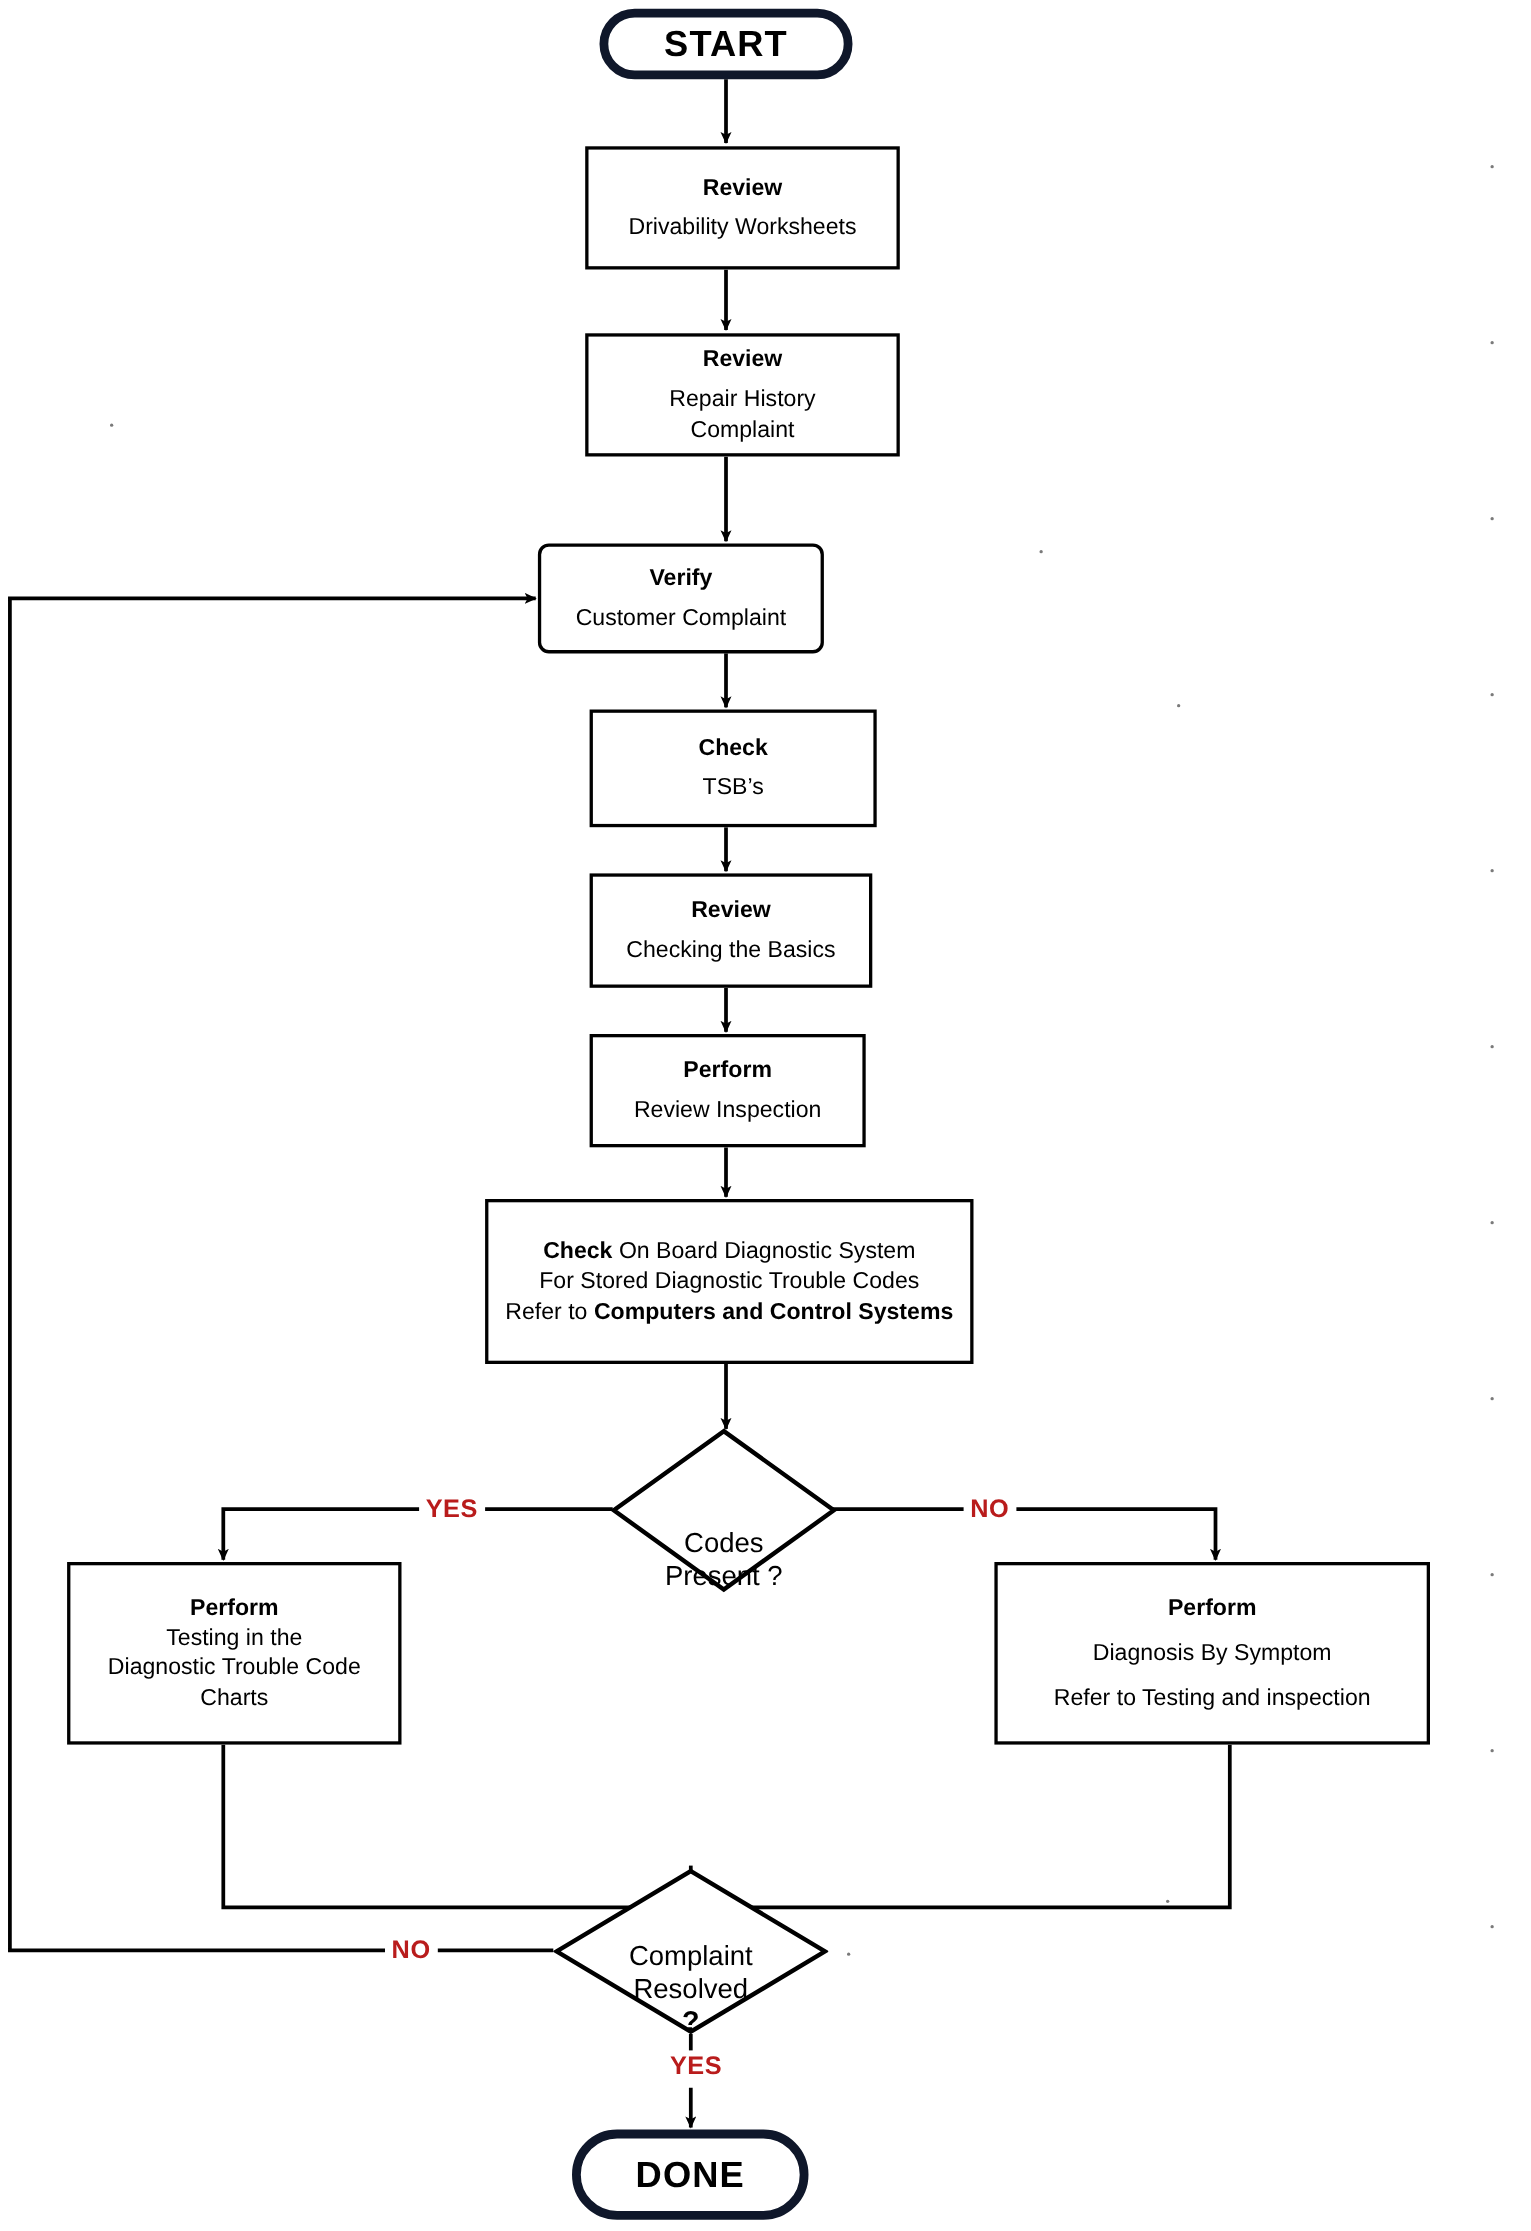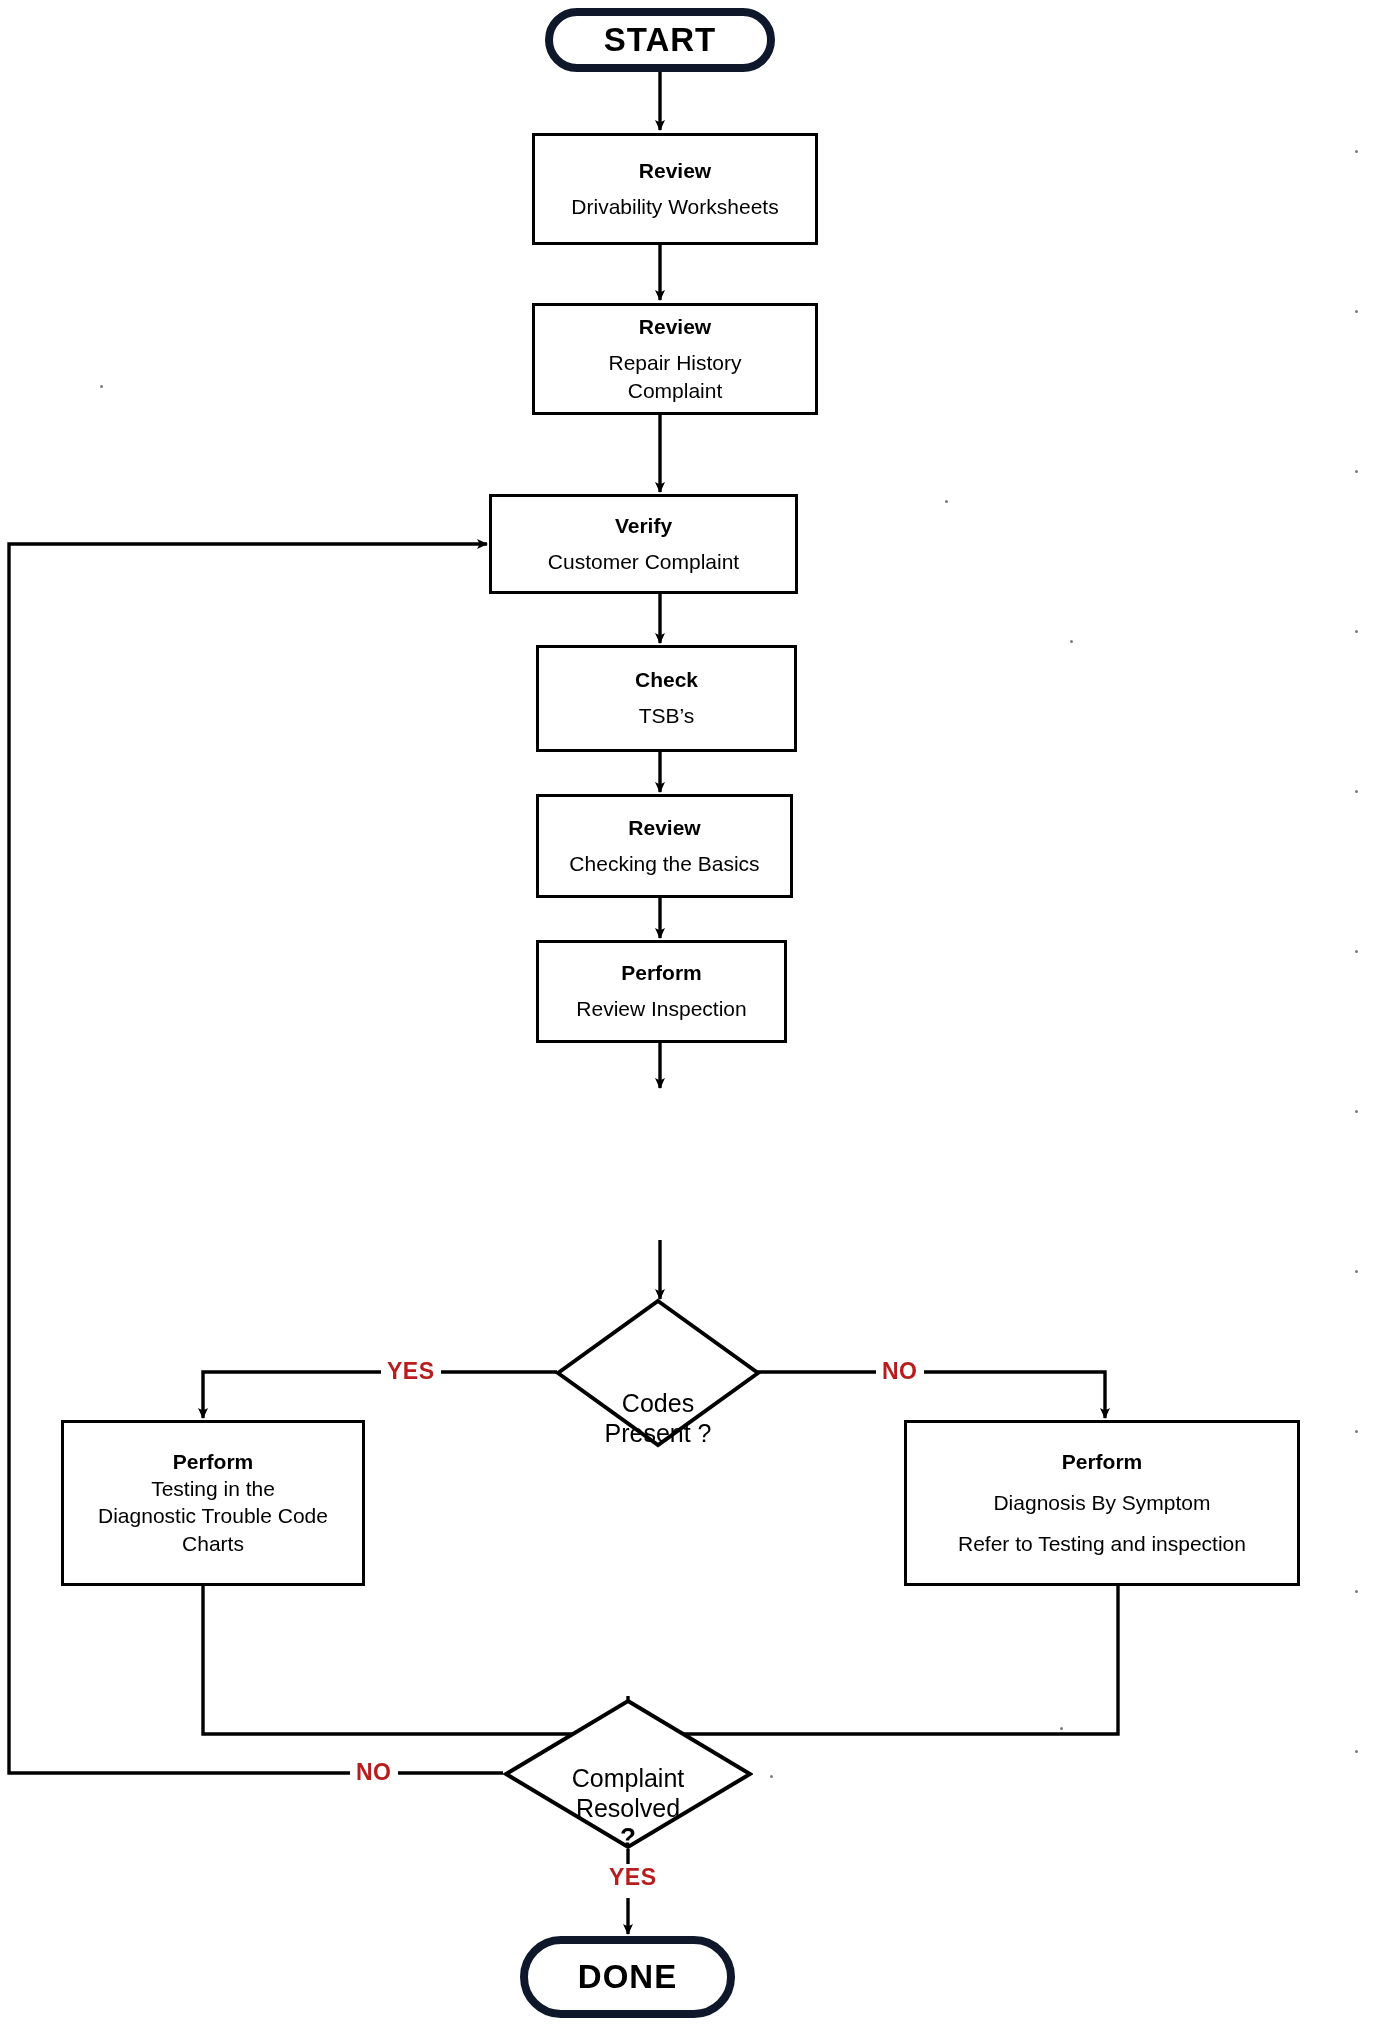--- a/index.html
+++ b/index.html
@@ -171,21 +171,21 @@
     <span class="line-norm">Drivability Worksheets</span>
   </div>
 
   <div class="node proc" style="left:532px; top:303px; width:286px; height:112px;">
     <span class="line-bold">Review</span>
     <span class="gap-sm"></span>
     <span class="line-norm">Repair History</span>
     <span class="line-norm">Complaint</span>
   </div>
 
-  <div class="node proc" style="left:489px; top:494px; width:309px; height:100px;">
+  <div class="node proc" style="left:489px; top:494px; width:260px; height:100px;border-radius:10px;">
     <span class="line-bold">Verify</span>
     <span class="gap-sm"></span>
     <span class="line-norm">Customer Complaint</span>
   </div>
 
   <div class="node proc" style="left:536px; top:645px; width:261px; height:107px;">
     <span class="line-bold">Check</span>
     <span class="gap-sm"></span>
     <span class="line-norm">TSB’s</span>
   </div>
@@ -195,20 +195,29 @@
     <span class="gap-sm"></span>
     <span class="line-norm">Checking the Basics</span>
   </div>
 
   <div class="node proc" style="left:536px; top:940px; width:251px; height:103px;">
     <span class="line-bold">Perform</span>
     <span class="gap-sm"></span>
     <span class="line-norm">Review Inspection</span>
   </div>
 
+  <div class="node proc" style="left:441px; top:1090px; width:444px; height:150px;">
+    <div class="line-norm">
+      <b>Check</b><span> On Board Diagnostic System</span>
+    </div>
+    <div class="line-norm">For Stored Diagnostic Trouble Codes</div>
+    <div class="line-norm">
+      <span>Refer to </span><b>Computers and Control Systems</b>
+    </div>
+  </div>
 
   <div class="diamond-wrap" style="left:555px; top:1298px; width:206px; height:150px;">
     <svg width="206" height="150" viewBox="0 0 206 150">
       <polygon points="103,3 203,75 103,147 3,75" fill="#ffffff" stroke="#000000" stroke-width="4"></polygon>
     </svg>
     <div class="diamond-text">
       <span>Codes</span>
       <span>Present ?</span>
     </div>
   </div>

